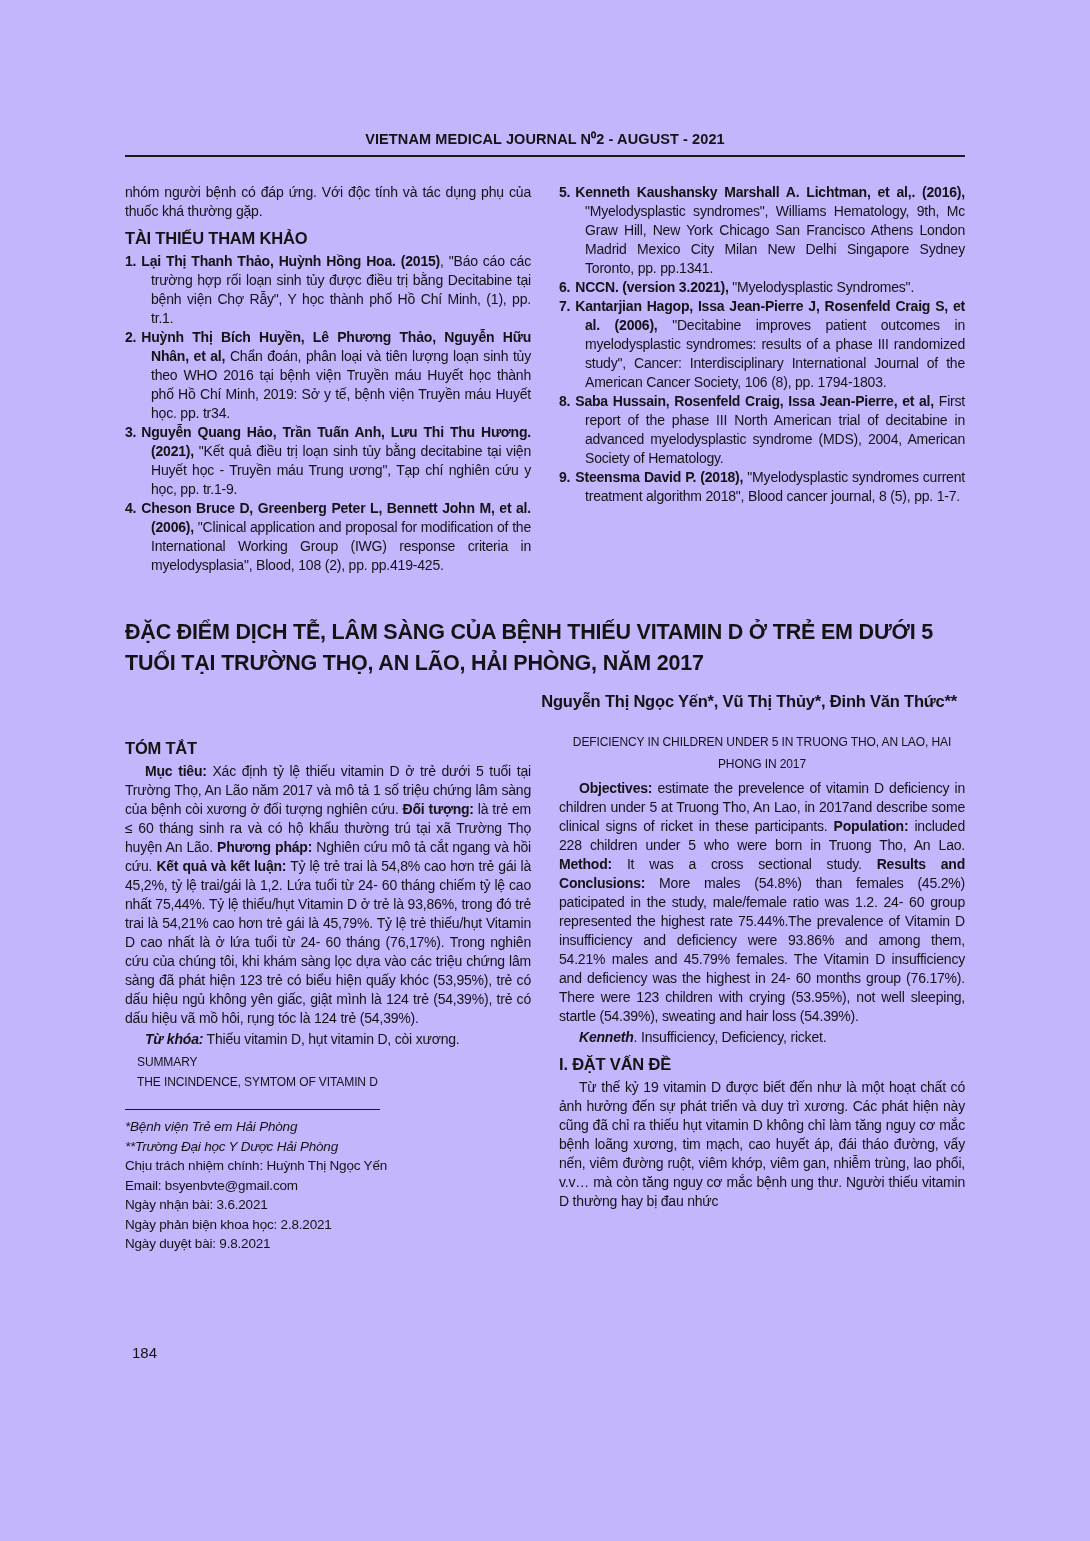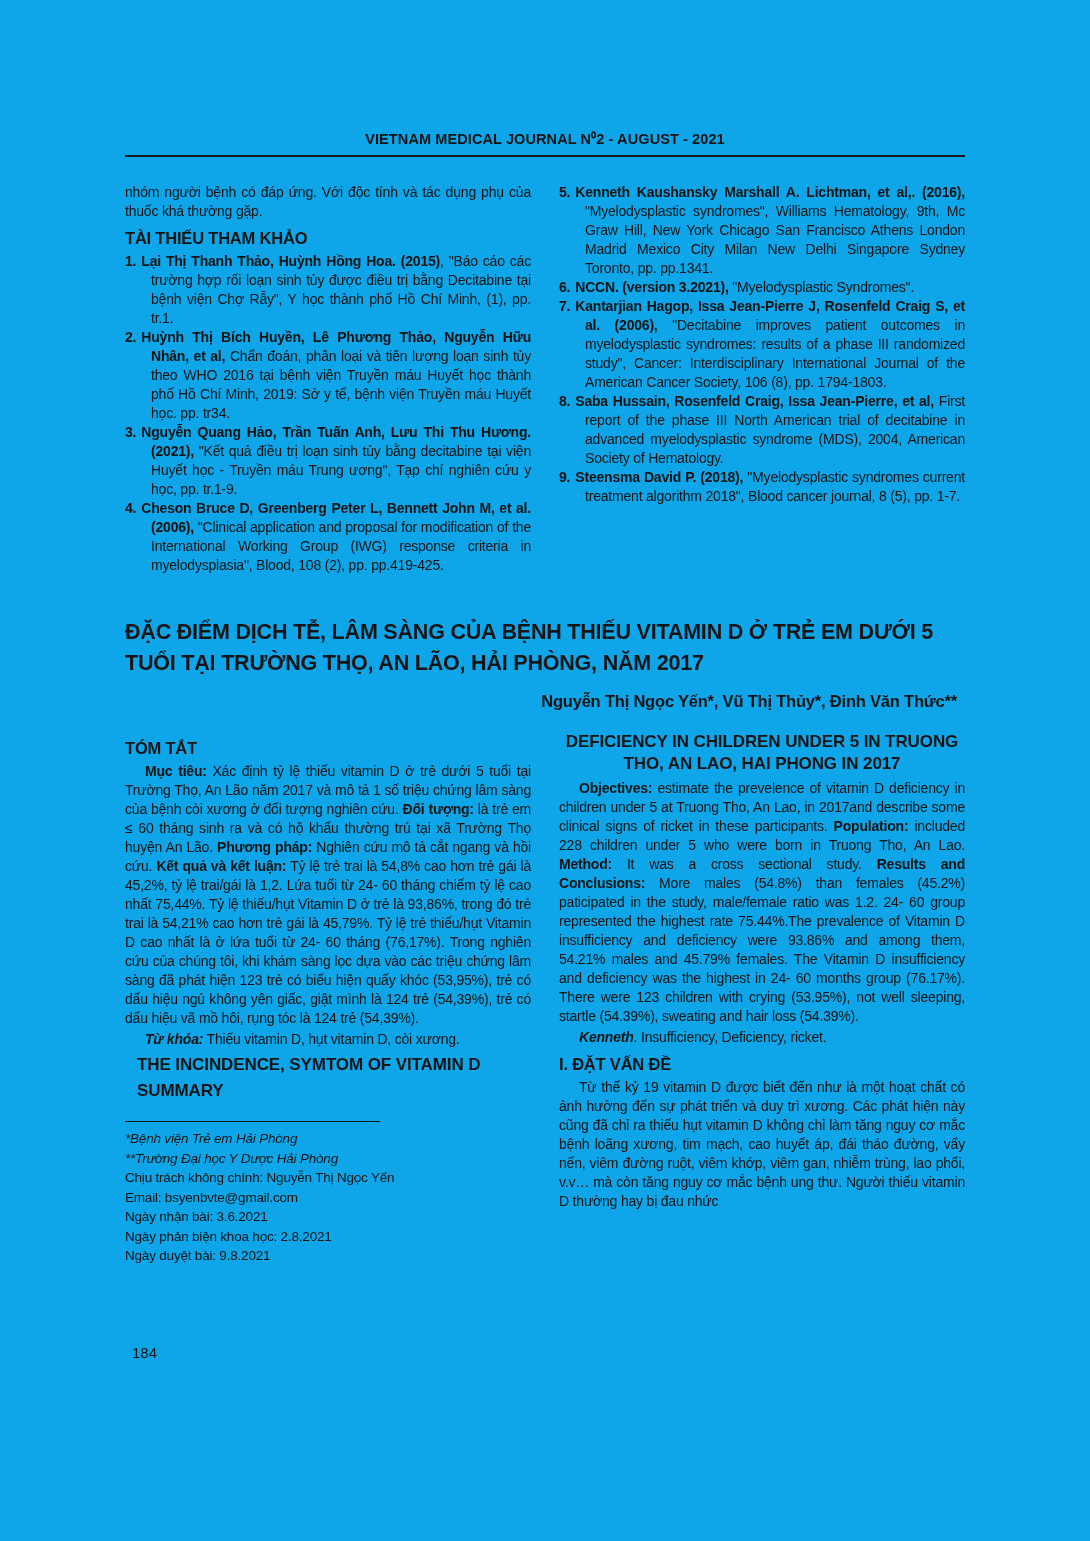--- a/index.html
+++ b/index.html
@@ -1,19 +1,19 @@
 <!DOCTYPE html>
 <html><head>
 <meta charset="utf-8">
 <style>
   * { margin: 0; padding: 0; box-sizing: border-box; }
   html, body { background: #ffffff; }
   .page {
     width: 1090px; height: 1541px;
-    background: #0ea5e9;
+    background: #c4b5fd;
     color: #141414;
     font-family: "Liberation Sans", sans-serif;
     padding: 128px 125px 0 125px;
     position: relative;
     overflow: hidden;
   }
   .running-head {
     text-align: center;
     font-weight: bold;
     font-size: 14.5px;
@@ -31,22 +31,22 @@
     text-align: justify;
   }
   .indent { text-indent: 20px; }
   .h-sec {
     font-size: 16.5px;
     font-weight: bold;
     margin: 8px 0 4px 0;
     letter-spacing: -0.2px;
   }
   .h-sub {
-    font-size: 17px;
-    font-weight: bold;
+    font-size: 12px;
+    font-weight: normal;
     margin: 6px 0 2px 0;
     padding-left: 12px;
     letter-spacing: -0.1px;
   }
   .h-center {
     text-align: center;
     padding-left: 0;
     line-height: 22px;
     margin: 0 0 4px 0;
   }
@@ -124,27 +124,27 @@
   </div>
 
   <div class="article-title">ĐẶC ĐIỂM DỊCH TỄ, LÂM SÀNG CỦA BỆNH THIẾU VITAMIN D Ở TRẺ EM DƯỚI 5 TUỔI TẠI TRƯỜNG THỌ, AN LÃO, HẢI PHÒNG, NĂM 2017</div>
   <div class="authors">Nguyễn Thị Ngọc Yến*, Vũ Thị Thủy*, Đinh Văn Thức**</div>
 
   <div class="two-col abstract-section">
     <div class="col">
       <h3 class="h-sec">TÓM TẮT</h3>
       <p class="body-text indent"><b>Mục tiêu:</b> Xác định tỷ lệ thiếu vitamin D ở trẻ dưới 5 tuổi tại Trường Thọ, An Lão năm 2017 và mô tả 1 số triệu chứng lâm sàng của bệnh còi xương ở đối tượng nghiên cứu. <b>Đối tượng:</b> là trẻ em ≤ 60 tháng sinh ra và có hộ khẩu thường trú tại xã Trường Thọ huyện An Lão. <b>Phương pháp:</b> Nghiên cứu mô tả cắt ngang và hồi cứu. <b>Kết quả và kết luận:</b> Tỷ lệ trẻ trai là 54,8% cao hơn trẻ gái là 45,2%, tỷ lệ trai/gái là 1,2. Lứa tuổi từ 24- 60 tháng chiếm tỷ lệ cao nhất 75,44%. Tỷ lệ thiếu/hụt Vitamin D ở trẻ là 93,86%, trong đó trẻ trai là 54,21% cao hơn trẻ gái là 45,79%. Tỷ lệ trẻ thiếu/hụt Vitamin D cao nhất là ở lứa tuổi từ 24- 60 tháng (76,17%). Trong nghiên cứu của chúng tôi, khi khám sàng lọc dựa vào các triệu chứng lâm sàng đã phát hiện 123 trẻ có biểu hiện quấy khóc (53,95%), trẻ có dấu hiệu ngủ không yên giấc, giật mình là 124 trẻ (54,39%), trẻ có dấu hiệu vã mồ hôi, rụng tóc là 124 trẻ (54,39%).</p>
       <p class="body-text indent kw"><b class="bi">Từ khóa:</b> Thiếu vitamin D, hụt vitamin D, còi xương.</p>
+      <h3 class="h-sub">SUMMARY</h3>
       <h3 class="h-sub">THE INCINDENCE, SYMTOM OF VITAMIN D</h3>
-      <h3 class="h-sub">SUMMARY</h3>
       <div class="footnote">
         <div class="fn-rule"></div>
         <p class="italic">*Bệnh viện Trẻ em Hải Phòng</p>
         <p class="italic">**Trường Đại học Y Dược Hải Phòng</p>
-        <p>Chịu trách không chính: Nguyễn Thị Ngọc Yến</p>
+        <p>Chịu trách nhiệm chính: Huỳnh Thị Ngọc Yến</p>
         <p>Email: bsyenbvte@gmail.com</p>
         <p>Ngày nhận bài: 3.6.2021</p>
         <p>Ngày phản biện khoa học: 2.8.2021</p>
         <p>Ngày duyệt bài: 9.8.2021</p>
       </div>
     </div>
     <div class="col">
       <h3 class="h-sub h-center">DEFICIENCY IN CHILDREN UNDER 5 IN TRUONG THO, AN LAO, HAI PHONG IN 2017</h3>
       <p class="body-text indent"><b>Objectives:</b> estimate the prevelence of vitamin D deficiency in children under 5 at Truong Tho, An Lao, in 2017and describe some clinical signs of ricket in these participants. <b>Population:</b> included 228 children under 5 who were born in Truong Tho, An Lao. <b>Method:</b> It was a cross sectional study. <b>Results and Conclusions:</b> More males (54.8%) than females (45.2%) paticipated in the study, male/female ratio was 1.2. 24- 60 group represented the highest rate 75.44%.The prevalence of Vitamin D insufficiency and deficiency were 93.86% and among them, 54.21% males and 45.79% females. The Vitamin D insufficiency and deficiency was the highest in 24- 60 months group (76.17%). There were 123 children with crying (53.95%), not well sleeping, startle (54.39%), sweating and hair loss (54.39%).</p>
       <p class="body-text indent kw"><b class="bi">Kenneth</b>. Insufficiency, Deficiency, ricket.</p>

